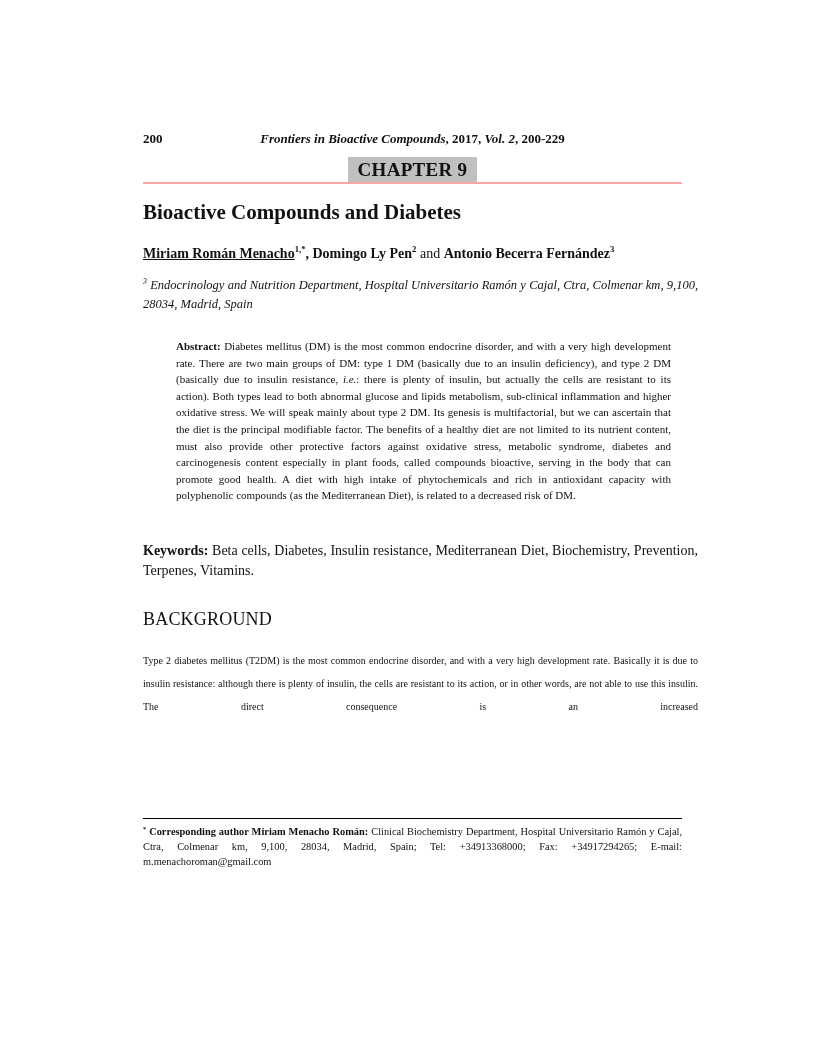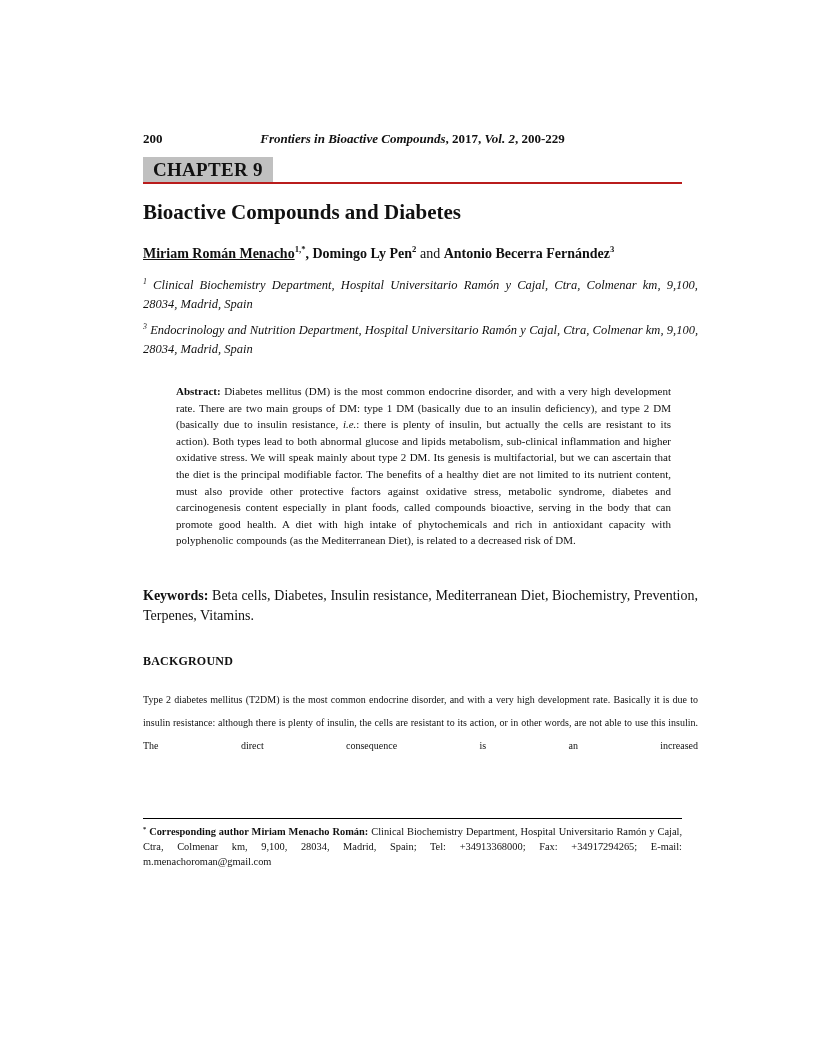--- a/index.html
+++ b/index.html
@@ -21,22 +21,22 @@
     top: 131px; left: 143px; right: 134px;
     font-size: 13px; font-weight: 700;
   }
   .page-num { position: absolute; left: 0; top: 0; }
   .journal { text-align: center; }
 
   
   .chapter-row {
     position: absolute;
     top: 157px; left: 143px; right: 134px;
-    text-align: left;
-    border-bottom: 2px solid #b91c1c;
+    text-align: center;
+    border-bottom: 2px solid #fca5a5;
   }
   .chapter-box {
     display: inline-block;
     background: #c0c0c0;
     font-weight: 700;
     font-size: 19px;
     letter-spacing: 0.3px;
     padding: 2px 10px 1px 10px;
   }
 
@@ -69,22 +69,22 @@
     text-align: justify;
   }
   .keywords {
     margin-top: 37px;
     font-size: 14px;
     line-height: 20.5px;
     text-align: justify;
   }
   .section-heading {
     margin-top: 27px;
-    font-size: 12px;
-    font-weight: 700;
+    font-size: 18px;
+    font-weight: 400;
     letter-spacing: 0.2px;
   }
   .body-paragraph {
     margin-top: 19px;
     font-size: 10px;
     line-height: 23.2px;
     text-align: justify;
     text-align-last: justify;
   }
 
@@ -120,21 +120,20 @@
 
   <div class="chapter-row">
     <span class="chapter-box">CHAPTER 9</span>
   </div>
 
   <div class="content">
     <h1 class="title">Bioactive Compounds and Diabetes</h1>
 
     <p class="authors"><span style="font-weight: 700; text-decoration: underline;">Miriam Román Menacho</span><sup style="font-weight: 700;">1,*</sup><span style="font-weight: 700;">, </span><span style="font-weight: 700;">Domingo Ly Pen</span><sup style="font-weight: 700;">2</sup><span> and </span><span style="font-weight: 700;">Antonio Becerra Fernández</span><sup style="font-weight: 700;">3</sup></p>
 
-    <p class="affiliation"><sup>1</sup> <span>Clinical Biochemistry Department, Hospital Universitario Ramón y Cajal, Ctra, Colmenar km, 9,100, 28034, Madrid, Spain</span></p>
     <p class="affiliation"><sup>3</sup> <span>Endocrinology and Nutrition Department, Hospital Universitario Ramón y Cajal, Ctra, Colmenar km, 9,100, 28034, Madrid, Spain</span></p>
 
     <div class="abstract"><span style="font-weight: 700;">Abstract:</span><span> Diabetes mellitus (DM) is the most common endocrine disorder, and with a very high development rate. There are two main groups of DM: type 1 DM (basically due to an insulin deficiency), and type 2 DM (basically due to insulin resistance, </span><span style="font-style: italic;">i.e.</span><span>: there is plenty of insulin, but actually the cells are resistant to its action). Both types lead to both abnormal glucose and lipids metabolism, sub-clinical inflammation and higher oxidative stress. We will speak mainly about type 2 DM. Its genesis is multifactorial, but we can ascertain that the diet is the principal modifiable factor. The benefits of a healthy diet are not limited to its nutrient content, must also provide other protective factors against oxidative stress, metabolic syndrome, diabetes and carcinogenesis content especially in plant foods, called compounds bioactive, serving in the body that can promote good health. A diet with high intake of phytochemicals and rich in antioxidant capacity with polyphenolic compounds (as the Mediterranean Diet), is related to a decreased risk of DM.</span></div>
 
     <div class="keywords"><span style="font-weight: 700;">Keywords:</span><span> Beta cells, Diabetes, Insulin resistance, Mediterranean Diet, Biochemistry, Prevention, Terpenes, Vitamins.</span></div>
 
     <div class="section-heading">BACKGROUND</div>
 
     <p class="body-paragraph">Type 2 diabetes mellitus (T2DM) is the most common endocrine disorder, and with a very high development rate. Basically it is due to insulin resistance: although there is plenty of insulin, the cells are resistant to its action, or in other words, are not able to use this insulin. The direct consequence is an increased</p>
   </div>

